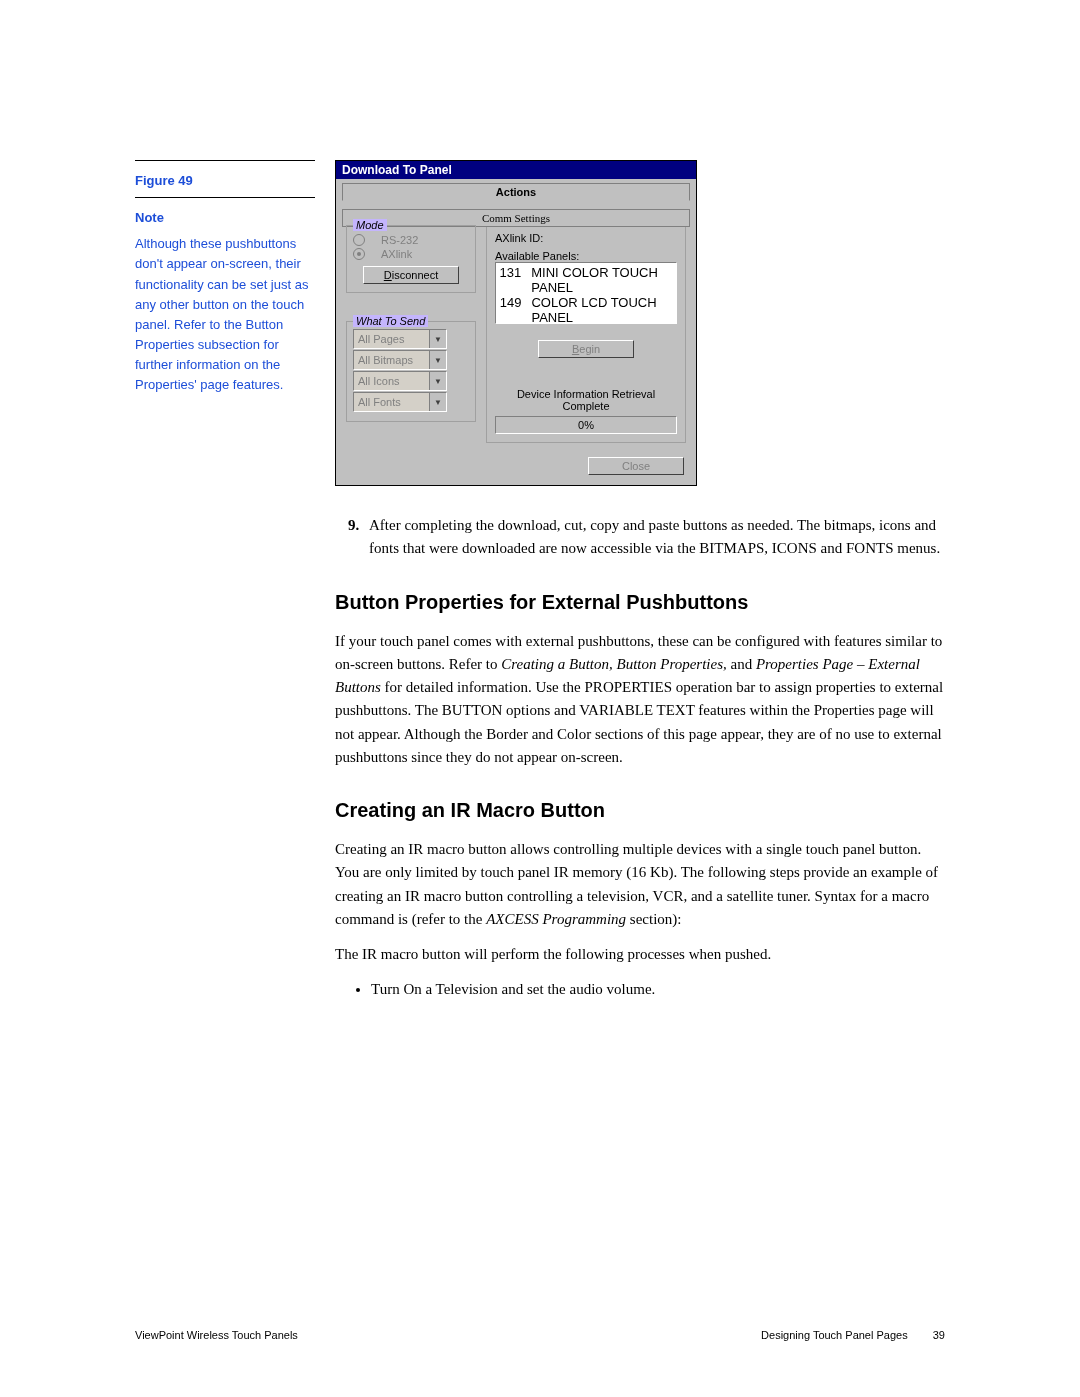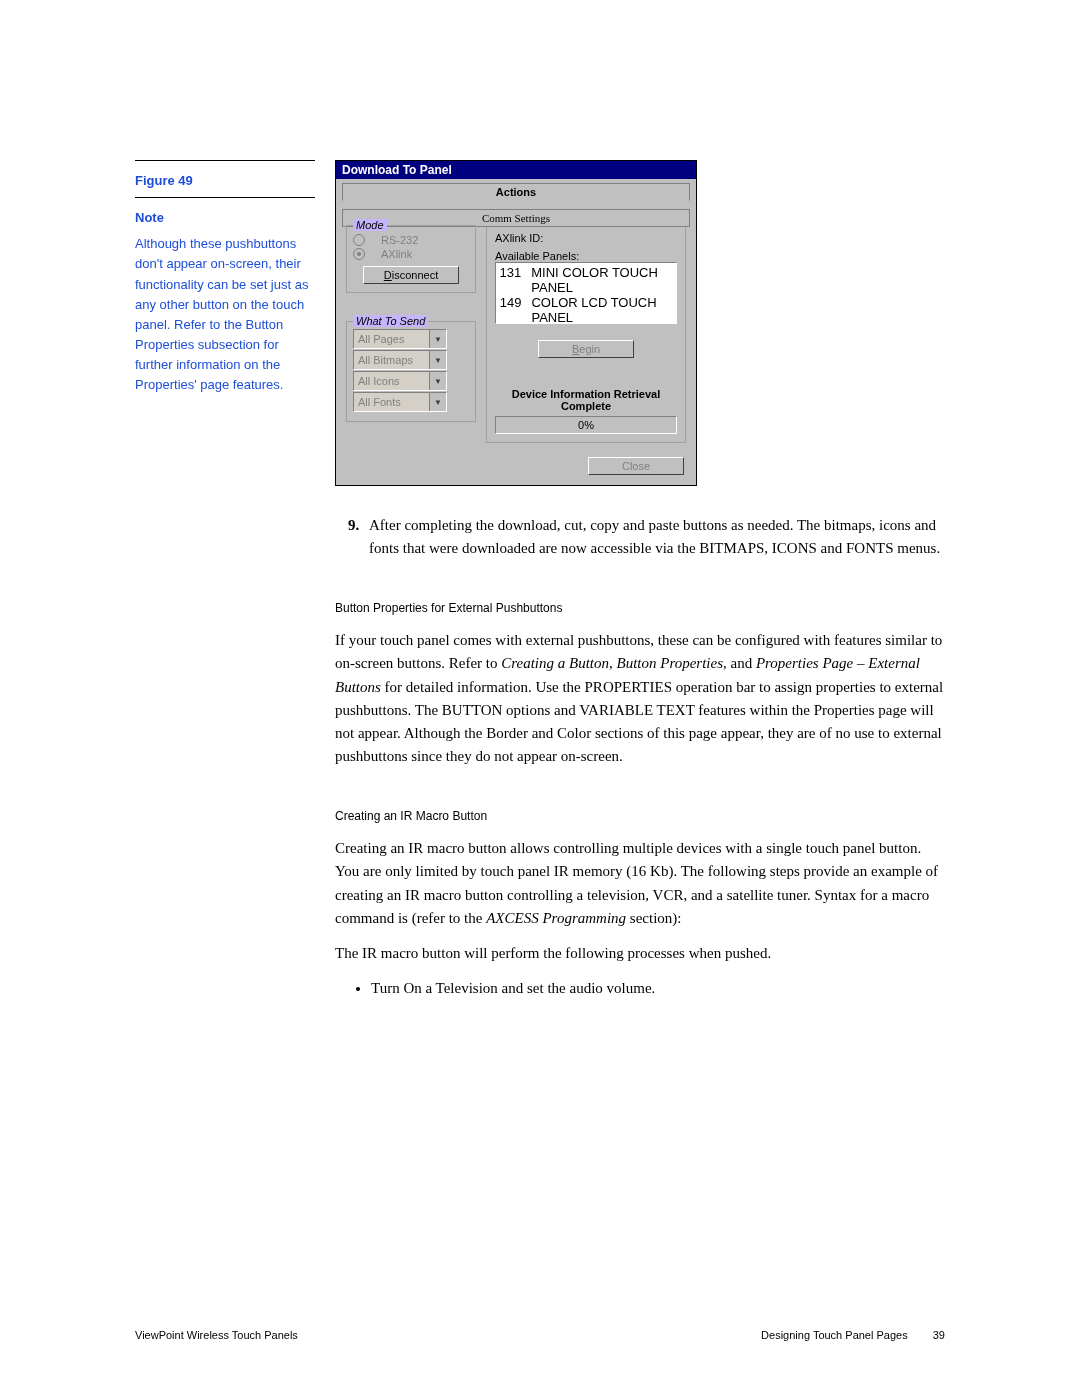--- a/index.html
+++ b/index.html
@@ -197,21 +197,20 @@
     height: 56px;
     overflow: hidden;
   }
   .listrow { display: flex; gap: 10px; }
   .listrow .id { width: 28px; text-align: right; }
   .center-row { text-align: center; margin: 16px 0 10px; }
   .status-text {
     text-align: center;
     font-size: 11px;
     margin-top: 30px;
-    font-weight: bold;
   }
   .progress {
     margin-top: 4px;
     height: 16px;
     border-top: 1px solid #808080;
     border-left: 1px solid #808080;
     border-right: 1px solid #fff;
     border-bottom: 1px solid #fff;
     background: #c0c0c0;
     display: flex;
@@ -231,23 +230,23 @@
     font-size: 15px;
     line-height: 1.55;
     color: #000;
     margin-top: 28px;
   }
   .prose ol { margin: 0; padding-left: 28px; }
   .prose ol li { padding-left: 6px; }
   .prose ol li::marker { font-weight: bold; font-family: "Book Antiqua", Palatino, Georgia, serif; }
   .prose h3 {
     font-family: Arial, Helvetica, sans-serif;
-    font-weight: normal;
-    font-size: 12px;
-    margin: 38px 0 12px;
+    font-weight: bold;
+    font-size: 20px;
+    margin: 26px 0 12px;
   }
   .prose p { margin: 0 0 12px 0; }
   .prose em { font-style: italic; }
   .prose ul { margin: 6px 0 0 36px; padding: 0; }
   .prose ul li { margin: 4px 0 0 0; }
 
   
   .pg-footer {
     position: absolute;
     bottom: 56px;

